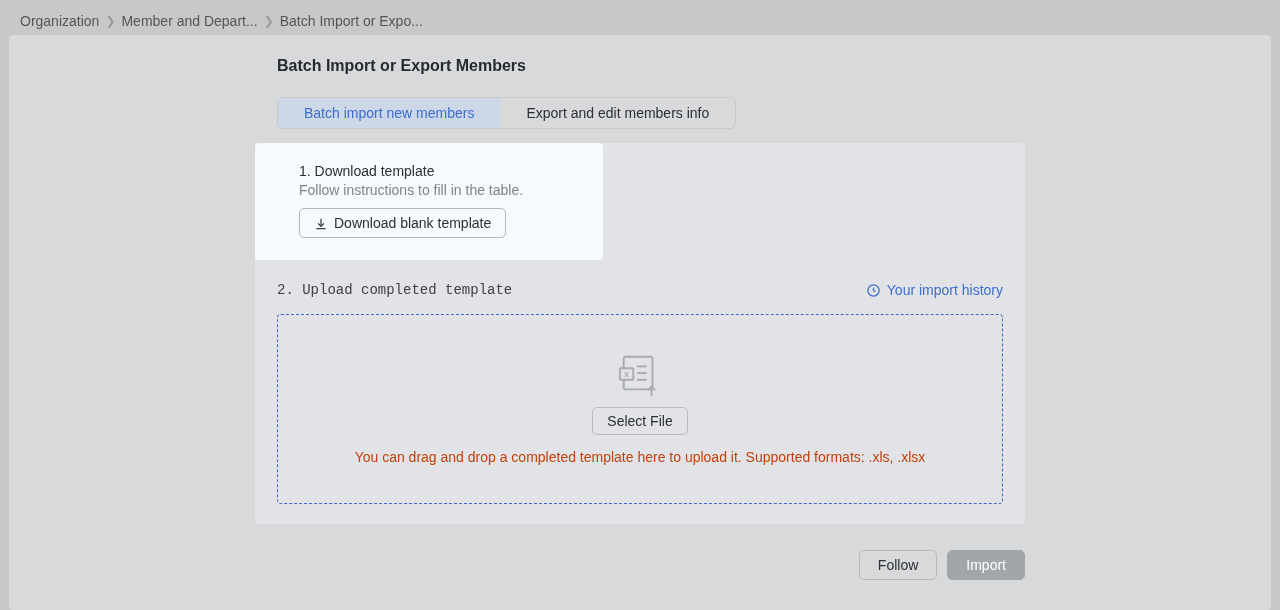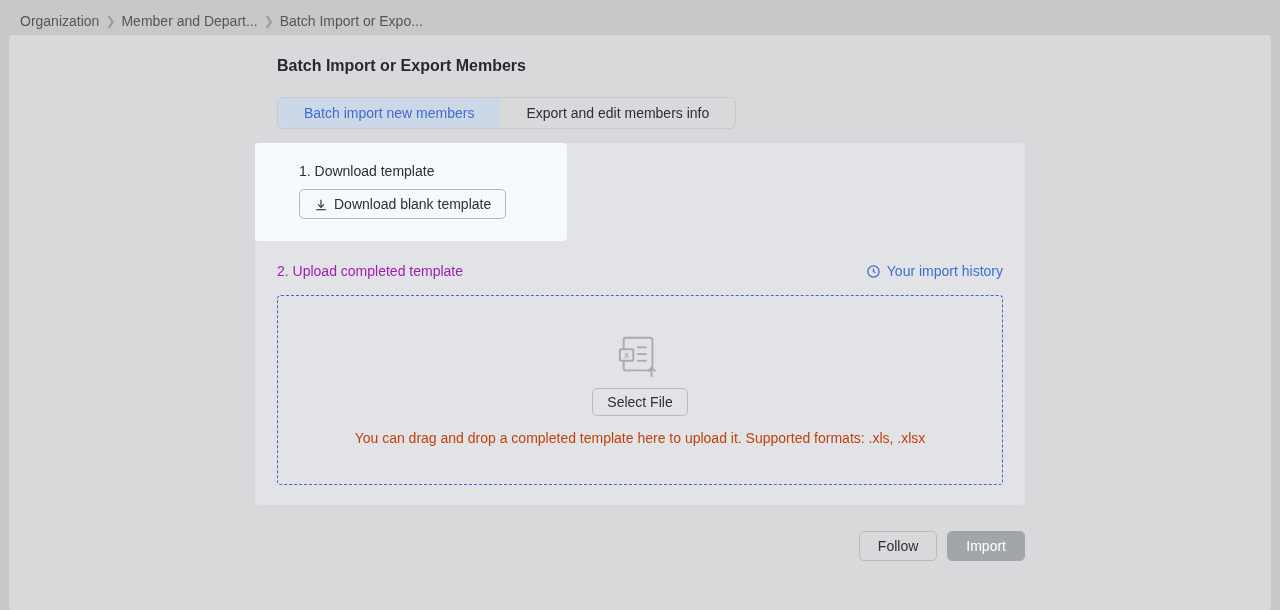--- a/index.html
+++ b/index.html
@@ -65,21 +65,21 @@
   }
   .card {
     background: #e1e3e6;
     border-radius: 4px;
     padding: 0 0 20px 0;
   }
   .step1 {
     background: #f7fafd;
     border-radius: 4px;
     padding: 20px 22px 22px 22px;
-    width: 312px;
+    width: 348px;
   }
   .step-title {
     font-size: 14px;
     color: #2c2f33;
     margin-left: 22px;
   }
   .step-desc {
     font-size: 14px;
     color: #818487;
     margin-top: 3px;
@@ -102,21 +102,21 @@
   .download-btn svg { width: 14px; height: 14px; }
   .step2-wrap {
     padding: 10px 22px 0 22px;
   }
   .step2-head {
     display: flex;
     justify-content: space-between;
     align-items: center;
     padding: 12px 0 8px 0;
   }
-  .step2-title { font-size: 14px; color: #a21caf; }
+  .step2-title { font-size: 14px; color: #404040; font-family: Liberation Mono, monospace; }
   .history-link {
     display: inline-flex;
     align-items: center;
     gap: 6px;
     color: #3d6ecc;
     font-size: 14px;
     cursor: pointer;
   }
   .history-link svg { width: 15px; height: 15px; }
   .dropzone {
@@ -188,20 +188,21 @@
 
     <div class="tabs">
       <div class="tab active">Batch import new members</div>
       <div class="tab">Export and edit members info</div>
     </div>
 
     <div class="card">
 
       <div class="step1">
         <div class="step-title">1. Download template</div>
+        <div class="step-desc">Follow instructions to fill in the table.</div>
         <button class="download-btn">
           <svg viewBox="0 0 24 24" fill="none" stroke="#2c2f33" stroke-width="2">
             <path d="M12 3v11"></path>
               <path d="M7 11l5 5 5-5"></path>
               <path d="M4 20h16"></path>
           </svg>
           <span>Download blank template</span>
         </button>
       </div>
 

